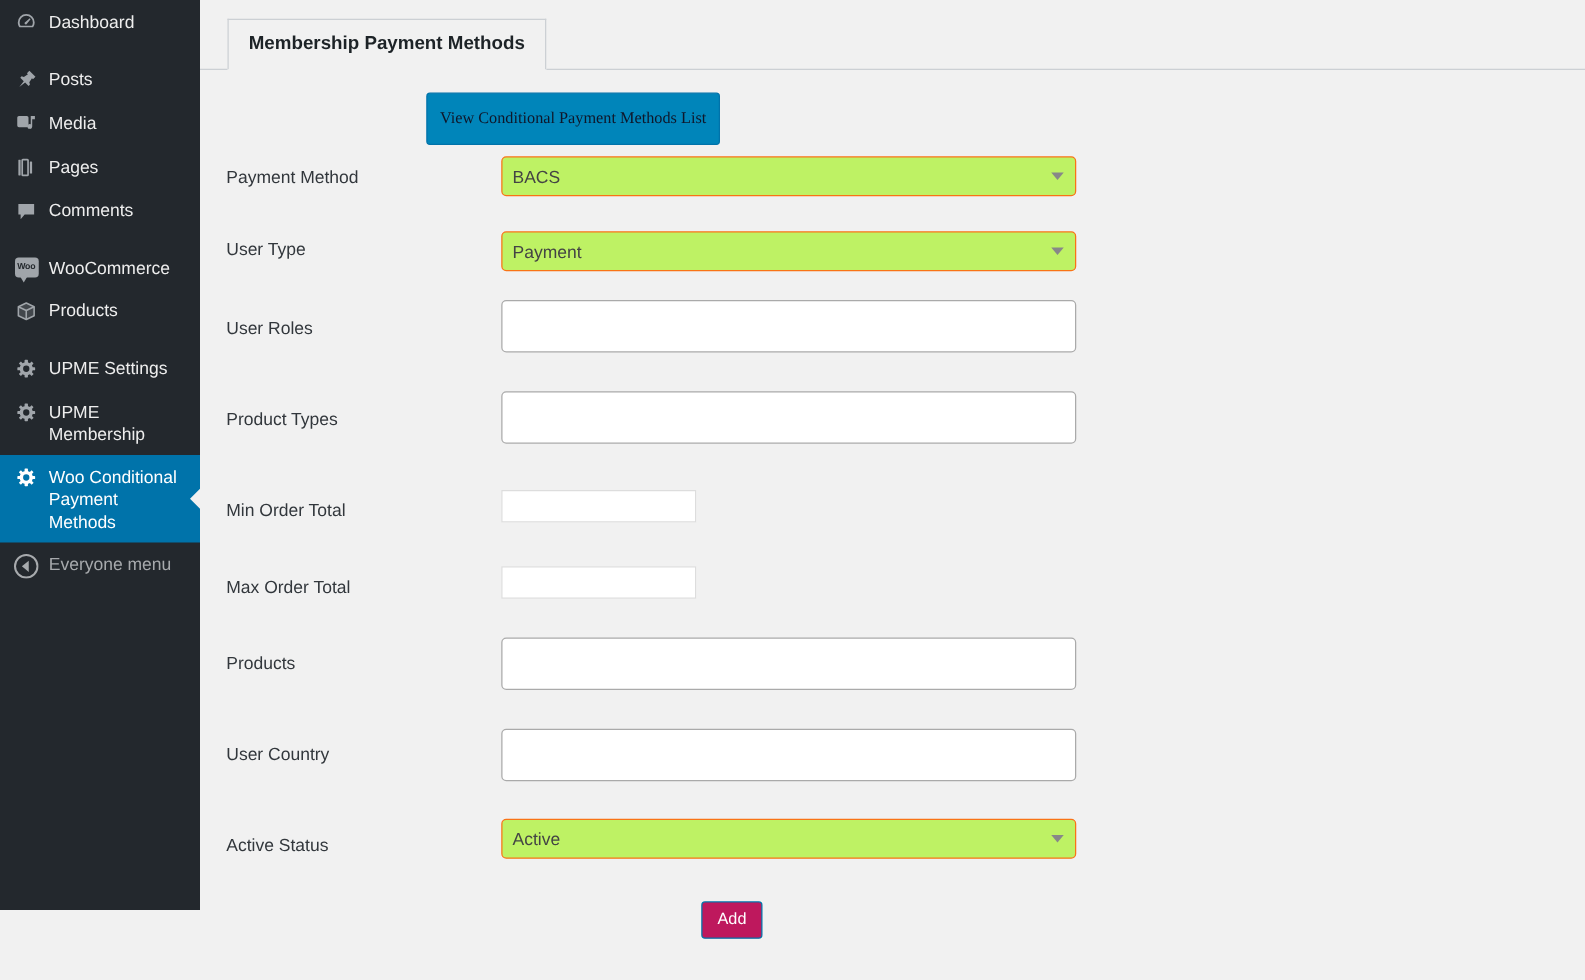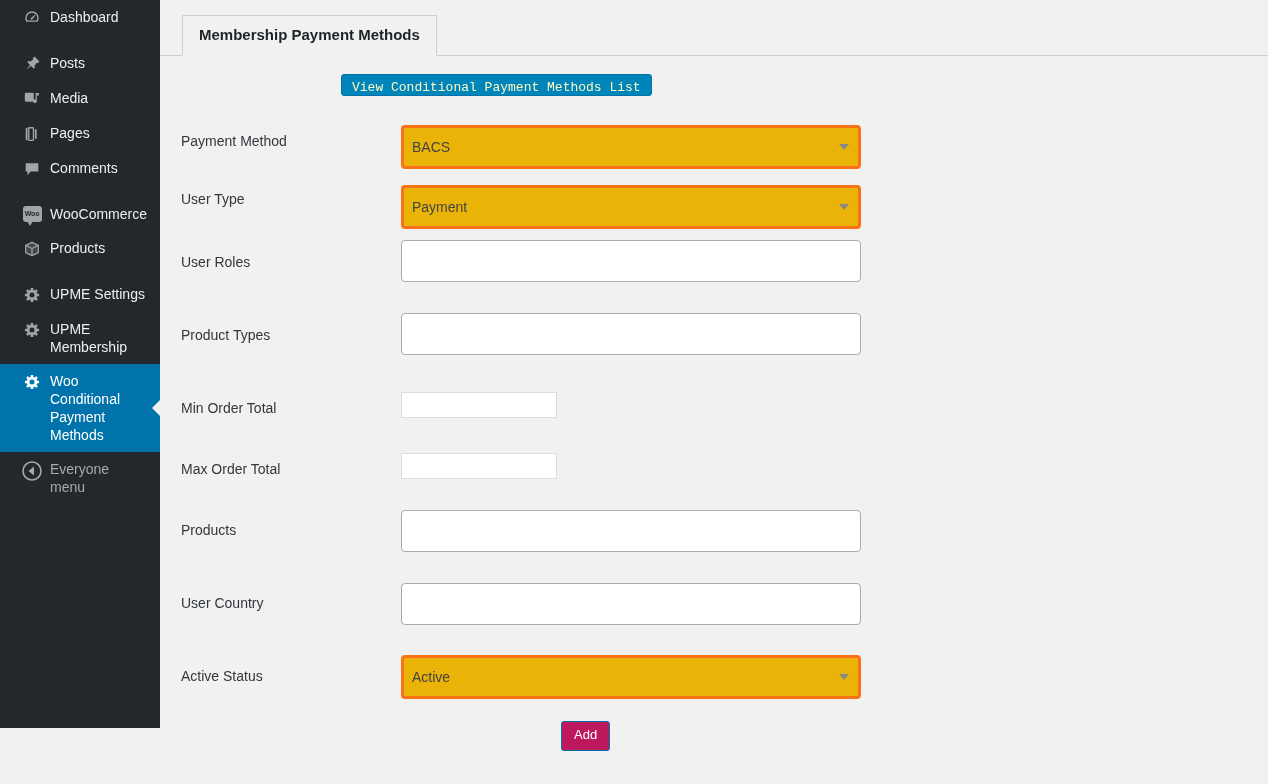--- a/index.html
+++ b/index.html
@@ -26,21 +26,21 @@
     width: 160px;
     height: 728px;
     background: #23282d;
     color: #eeeeee;
   }
 
   .menu-item {
     position: relative;
     display: flex;
     align-items: flex-start;
-    padding: 8px 0 8px 14px;
+    padding: 8px 0 8px 3px;
     min-height: 34px;
     color: #eeeeee;
     font-size: 14px;
     line-height: 18px;
     cursor: pointer;
     text-decoration: none;
   }
   .menu-item .mi-icon {
     width: 36px;
     min-width: 36px;
@@ -142,27 +142,27 @@
   }
 
   
   #view-list-btn {
     position: absolute;
     left: 181px;
     top: 74px;
     background: #0085ba;
     border: 1px solid #0073aa;
     border-radius: 3px;
-    color: #fef9c3;
+    color: #0f172a;
     font-size: 13px;
     line-height: 24px;
     padding: 1px 10px 3px 10px;
     cursor: pointer;
-    font-family: Liberation Mono, monospace;
-    height: 22px;
+    font-family: Liberation Serif, serif;
+    height: 42px;
     white-space: nowrap;
   }
 
   
   #form {
     position: absolute;
     left: 0;
     top: 120px;
     width: 1108px;
   }
@@ -179,23 +179,23 @@
     white-space: nowrap;
   }
   .form-field {
     position: absolute;
     left: 241px;
   }
 
   .sel-box {
     position: relative;
     width: 460px;
-    height: 44px;
-    background: #eab308;
-    border: 3px solid #f97316;
+    height: 32px;
+    background: #bef264;
+    border: 1px solid #f97316;
     border-radius: 4px;
     display: flex;
     align-items: center;
     cursor: pointer;
   }
   .sel-box .sel-text {
     padding-left: 8px;
     font-size: 14px;
     color: #444444;
     line-height: 26px;

